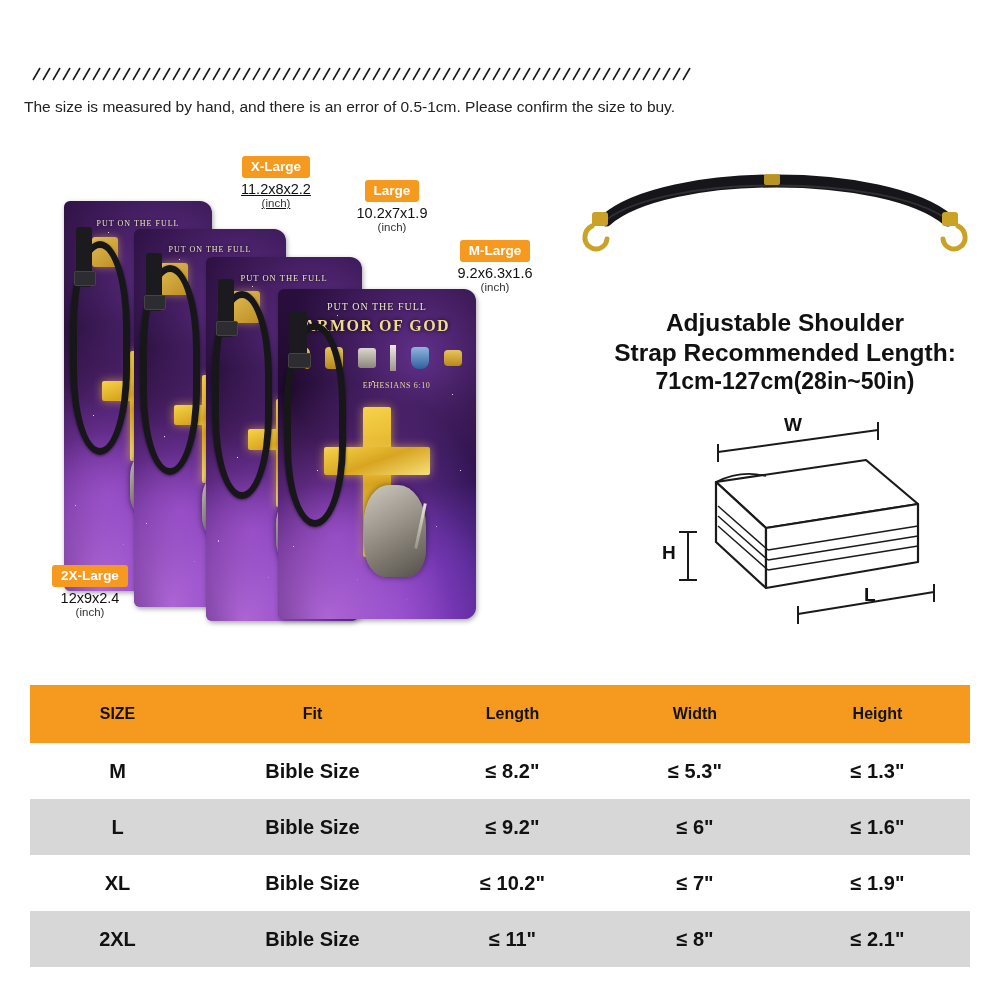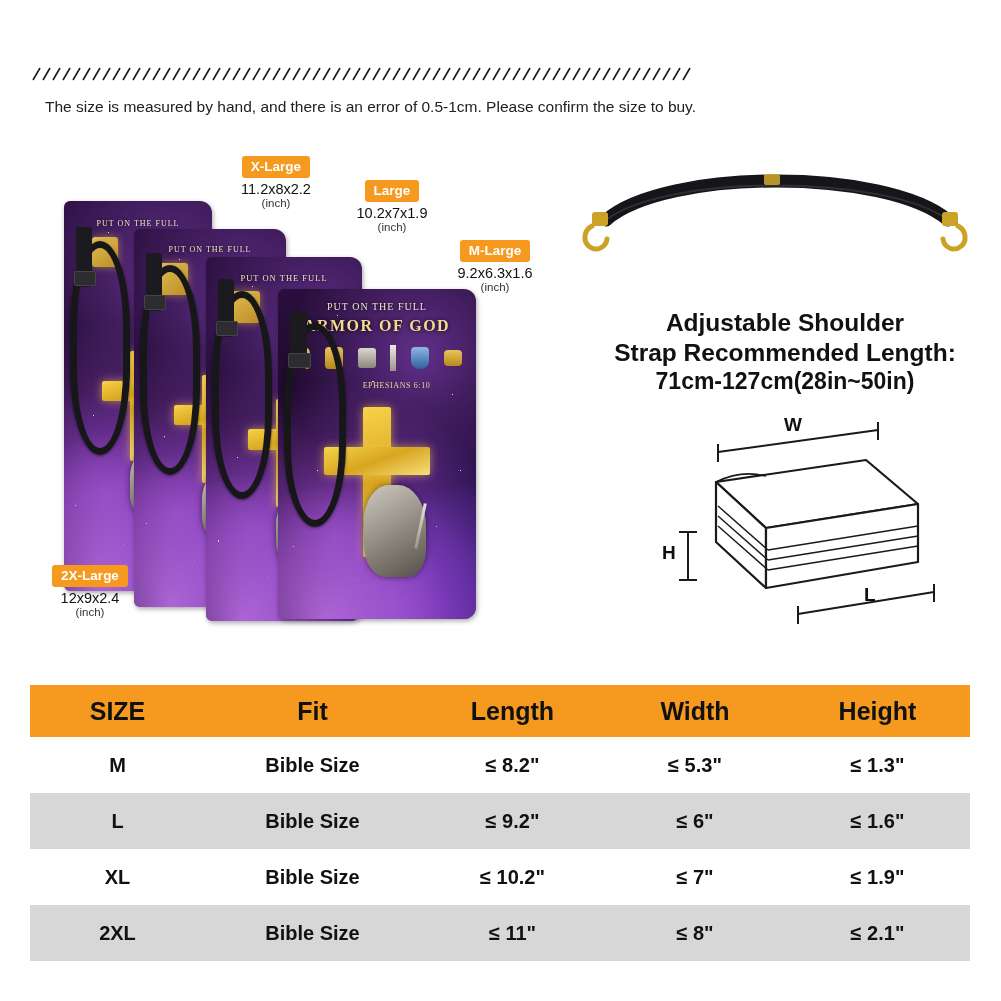--- a/index.html
+++ b/index.html
@@ -36,21 +36,21 @@
     left: 31px;
     top: 66px;
     width: 664px;
     height: 16px;
     overflow: hidden;
   }
   .hatch svg { display: block; }
 
   .subtitle {
     position: absolute;
-    left: 45px;
+    left: 24px;
     top: 98px;
     font-size: 15.5px;
     color: #222;
   }
 
   
   .products {
     position: absolute;
     left: 30px;
     top: 145px;
@@ -265,22 +265,22 @@
     text-align: center;
     font-size: 20px;
     padding: 0;
     height: 56px;
     vertical-align: middle;
   }
   .table thead th {
     background: #f59a1f;
     color: #111;
     font-weight: bold;
-    font-size: 25px;
-    height: 52px;
+    font-size: 16px;
+    height: 58px;
   }
   .table tbody tr.odd td { background: #ffffff; }
   .table tbody tr.even td { background: #d7d7d7; }
   .table tbody td.size { font-weight: bold; }
   .table tbody td.fit { font-weight: bold; }
   .table tbody td.val { font-weight: bold; }
   .col-size { width: 175px; }
   .col-fit { width: 215px; }
   .col-len { width: 185px; }
   .col-wid { width: 180px; }
@@ -426,21 +426,21 @@
       <div class="verse" style="top:92px; font-size:8px;">EPHESIANS 6:10</div>
       <div class="cross vert" style="left:85px; top:118px; width:28px; height:150px;"></div>
       <div class="cross horz" style="left:46px; top:158px; width:106px; height:28px;"></div>
       <div class="knight" style="left:86px; top:196px; width:62px; height:92px;"></div>
     </div>
     <div class="handle" style="left:254px; top:178px; width:48px; height:190px;"></div>
     <div class="handle-strap" style="left:260px; top:166px; width:17px; height:58px;"></div>
     <div class="buckle" style="left:258px; top:208px; width:21px; height:13px;"></div>
   </div>
 
-  <div class="callout" style="left:196px; top:156px; width:160px;">
+  <div class="callout" style="left:196px; top:156px; width:160px;text-decoration:underline;">
     <span class="tag">X-Large</span>
     <div class="dims">11.2x8x2.2</div>
     <div class="unit">(inch)</div>
   </div>
 
   <div class="callout" style="left:312px; top:180px; width:160px;">
     <span class="tag">Large</span>
     <div class="dims">10.2x7x1.9</div>
     <div class="unit">(inch)</div>
   </div>

